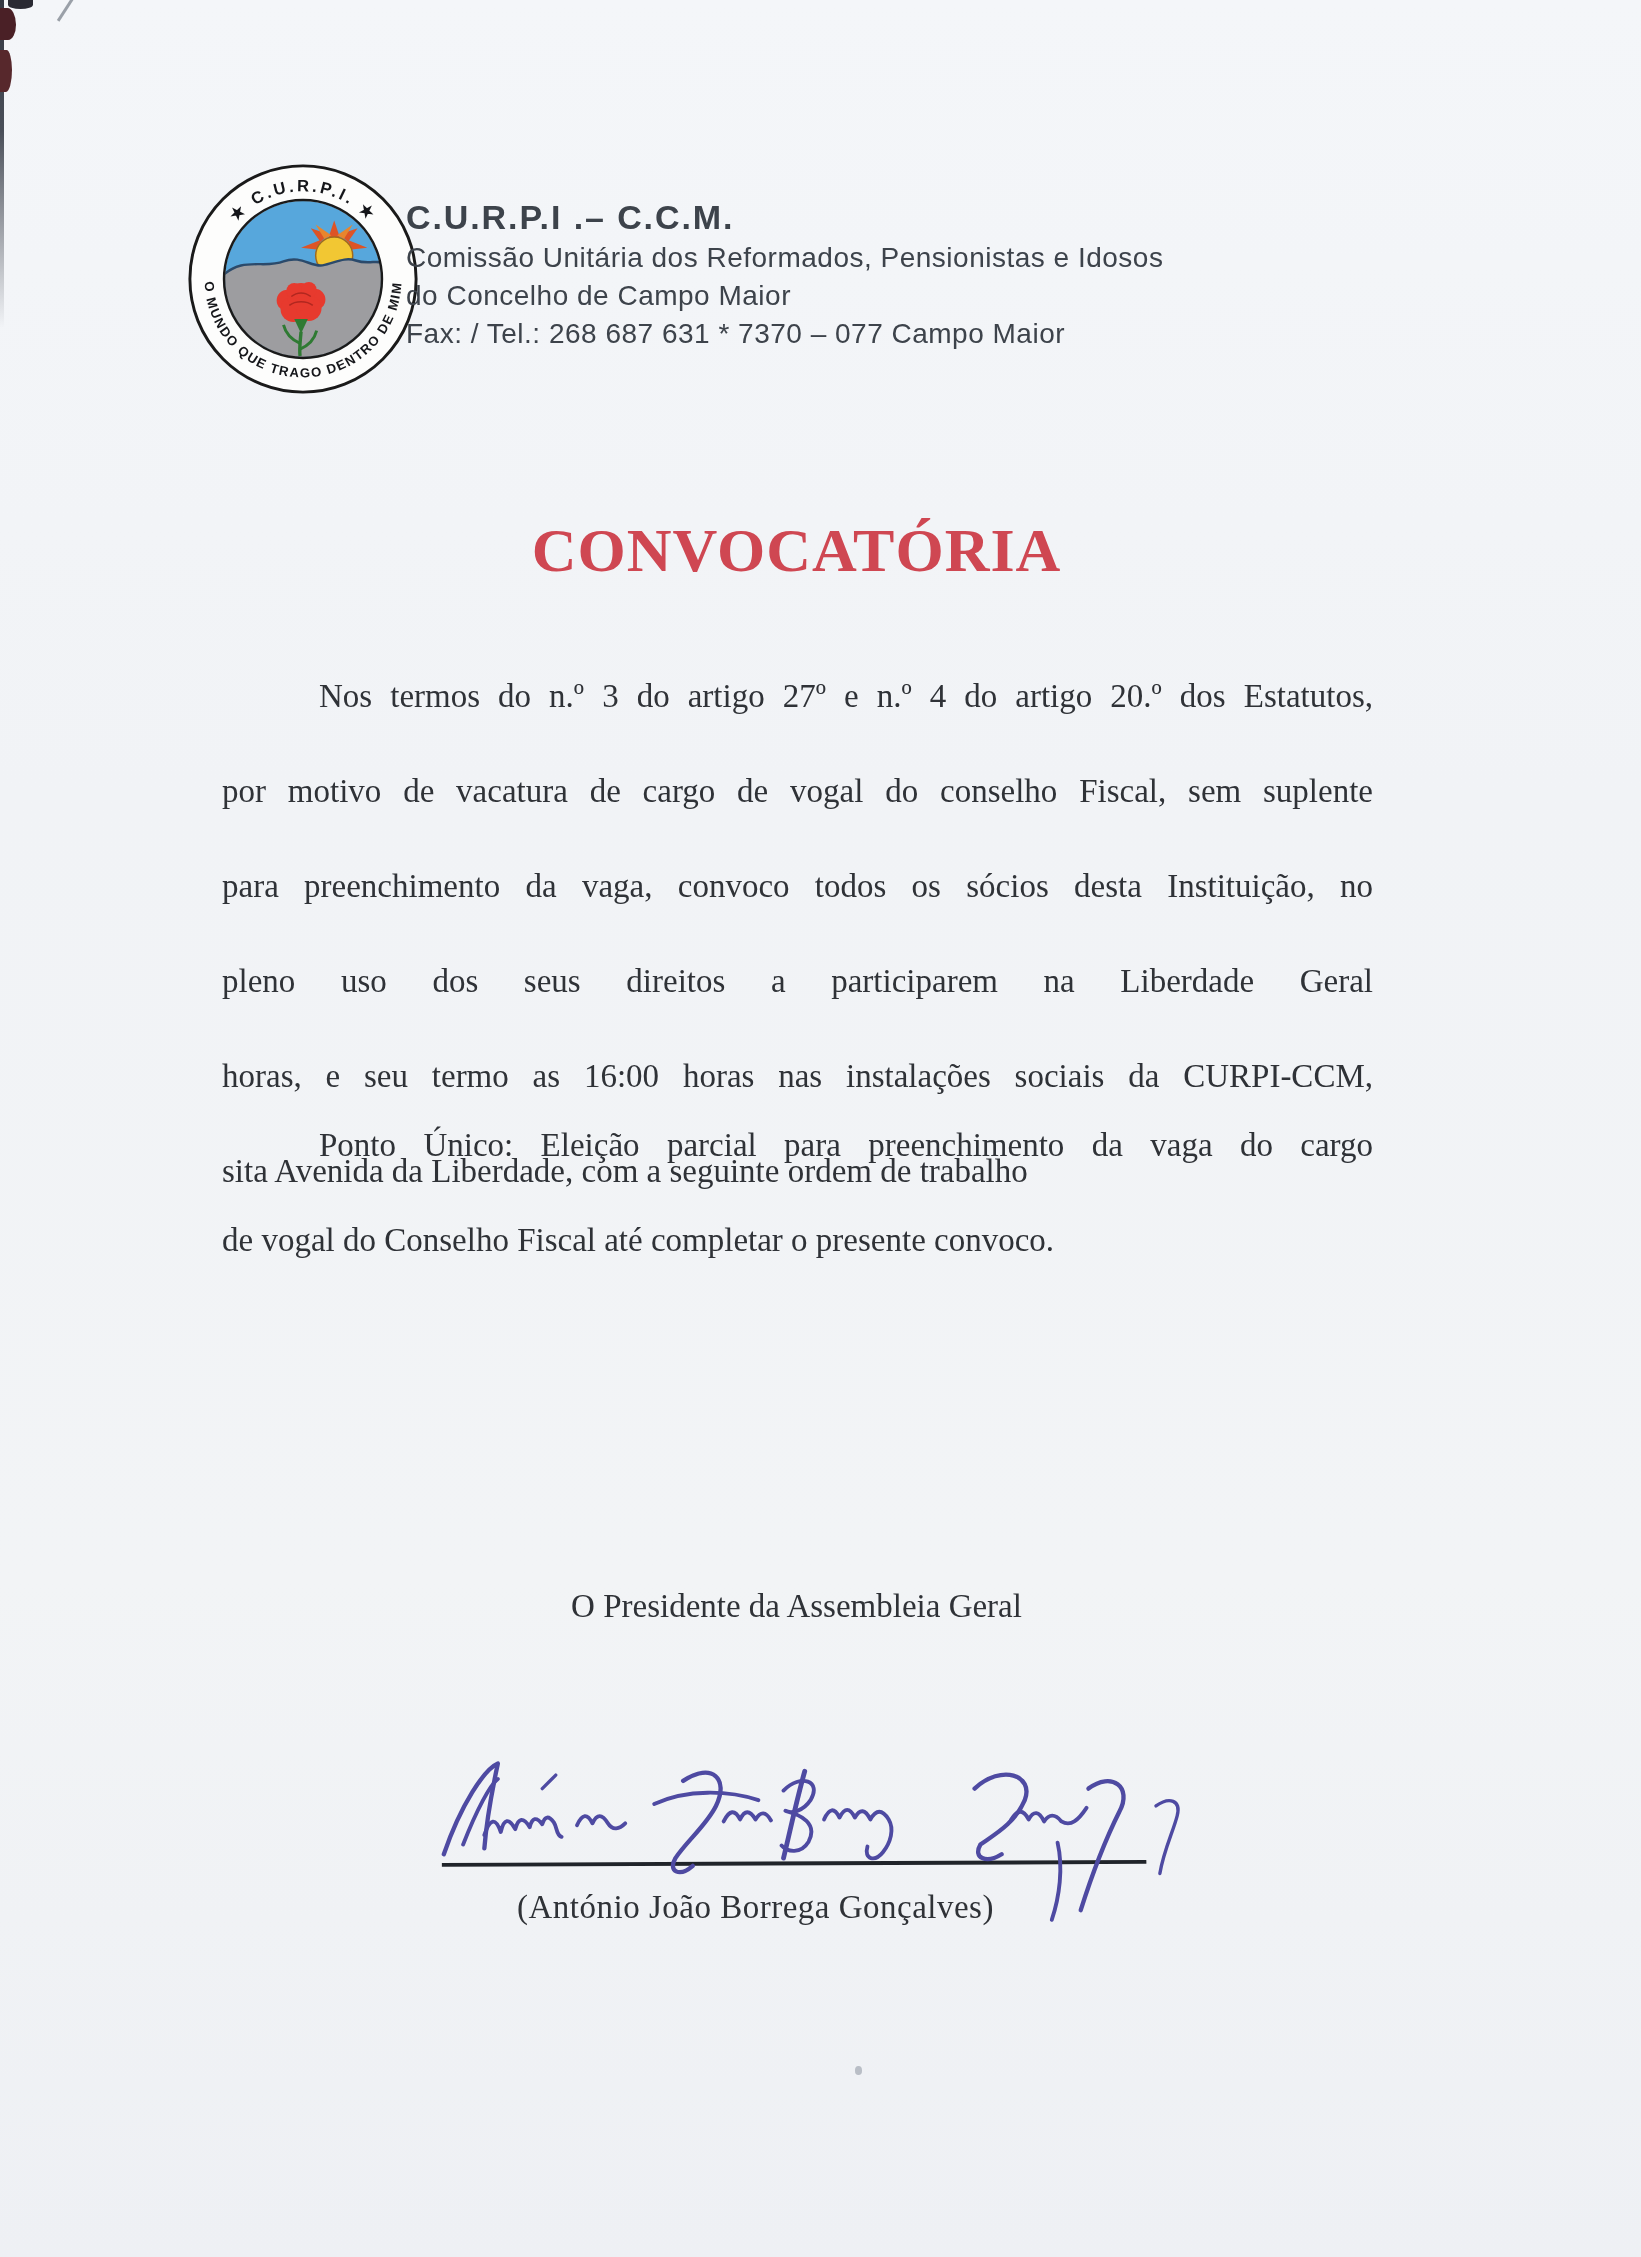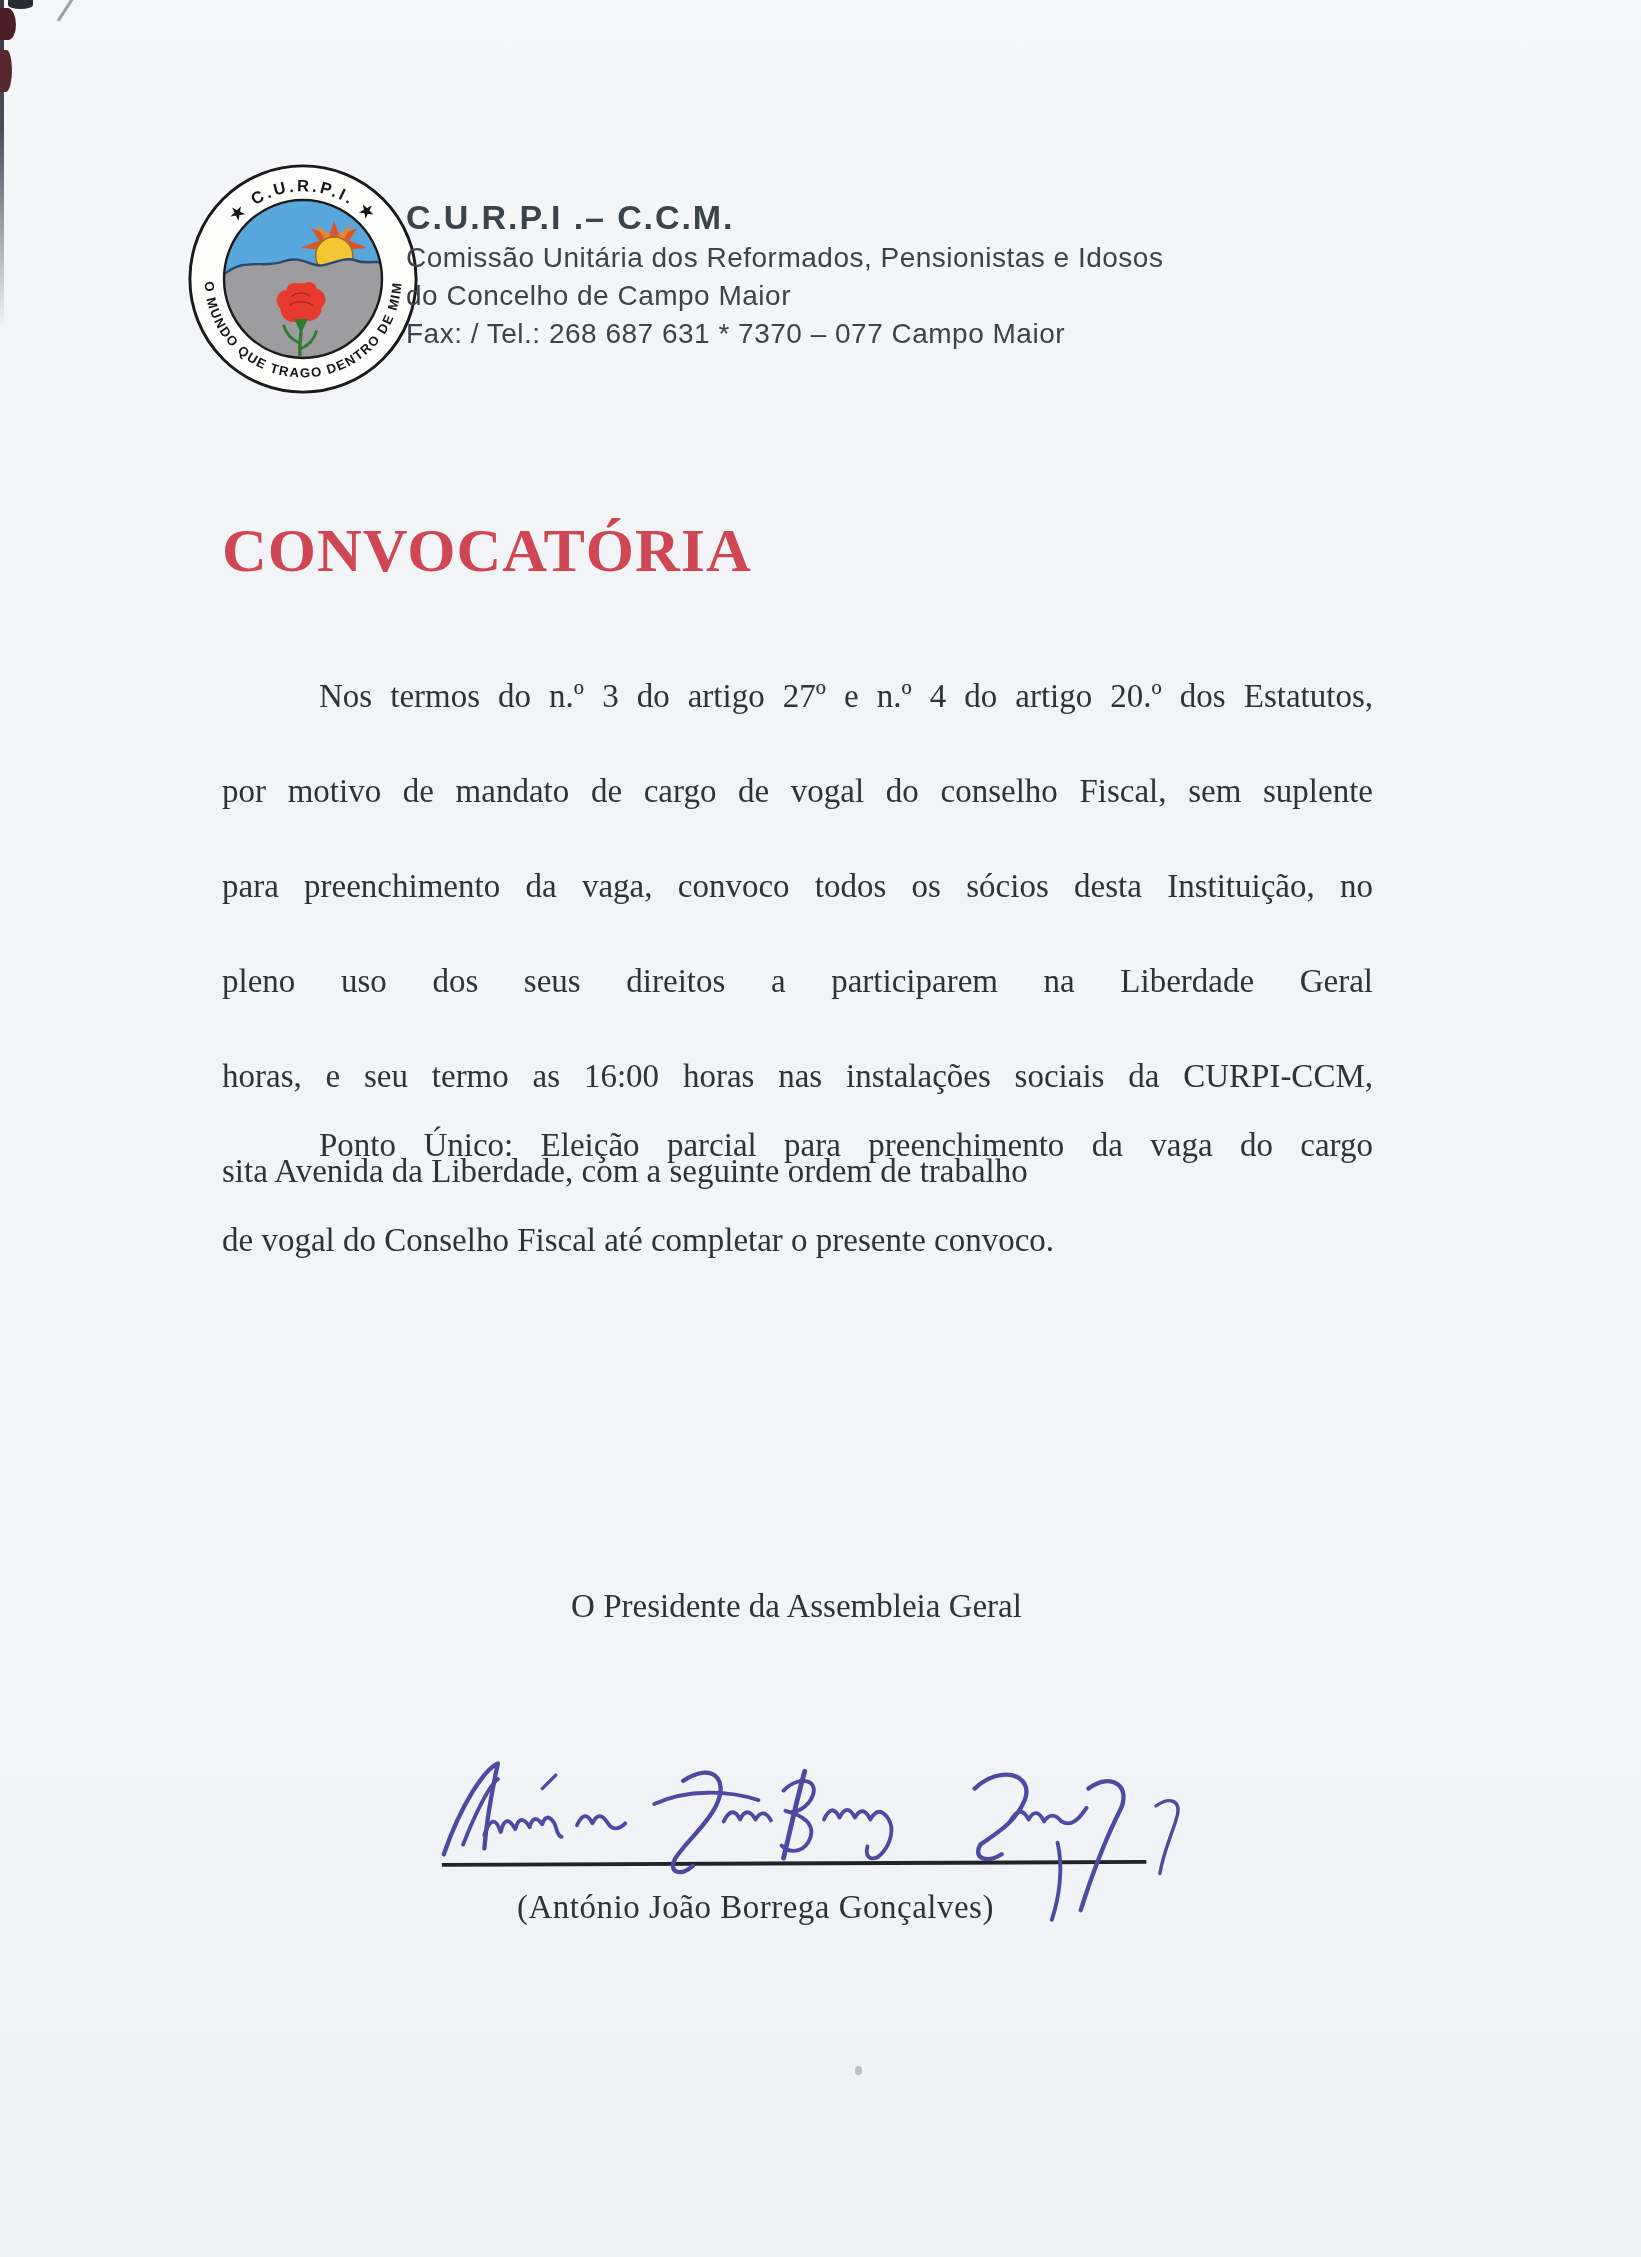--- a/index.html
+++ b/index.html
@@ -32,21 +32,21 @@
     position:absolute;left:406px;top:195px;width:1004px;
     text-align:left;color:var(--header-ink);
     font-family:"Liberation Sans",sans-serif;
   }
   .org-acronym{font-size:34px;font-weight:700;letter-spacing:1.9px;line-height:44px;}
   .org-line{font-size:28px;line-height:38px;letter-spacing:0.5px;font-weight:400;}
 
   
   .doc-title{
     position:absolute;left:222px;top:515px;width:1149px;
-    font-size:62px;font-weight:700;letter-spacing:1px;
+    text-align:center;font-size:62px;font-weight:700;letter-spacing:1px;
     color:var(--title-red);
   }
   .para{position:absolute;left:222px;width:1151px;font-size:33px;line-height:47px;color:var(--ink);}
   .para1{top:625px;}
   .para2{top:1074px;}
   .tline{text-align:justify;text-align-last:justify;margin-top:48px;}
   .tline.first{padding-left:97px;}
   .tline.plain{text-align:left;text-align-last:left;}
   .date-line{position:absolute;left:222px;top:1537px;width:1149px;text-align:center;font-size:33px;color:var(--ink);}
   .pres-line{position:absolute;left:222px;top:1588px;width:1149px;text-align:center;font-size:33px;color:var(--ink);}
@@ -126,21 +126,21 @@
     <div class="org-acronym">C.U.R.P.I .– C.C.M.</div>
     <div class="org-line">Comissão Unitária dos Reformados, Pensionistas e Idosos</div>
     <div class="org-line">do Concelho de Campo Maior</div>
     <div class="org-line">Fax: / Tel.: 268 687 631  *  7370 – 077 Campo Maior</div>
   </div>
 
   <div class="doc-title">CONVOCATÓRIA</div>
 
   <div class="para para1">
     <div class="tline first">Nos termos do n.º 3 do artigo 27º e n.º 4 do artigo 20.º dos Estatutos,</div>
-    <div class="tline">por motivo de mandato de cargo de vogal do conselho Fiscal, sem suplente</div>
+    <div class="tline">por motivo de vacatura de cargo de vogal do conselho Fiscal, sem suplente</div>
     <div class="tline">para preenchimento da vaga, convoco todos os sócios desta Instituição, no</div>
     <div class="tline">pleno uso dos seus direitos a participarem na Liberdade Geral</div>
     <div class="tline">horas, e seu termo as 16:00 horas nas instalações sociais da CURPI-CCM,</div>
     <div class="tline plain">sita Avenida da Liberdade, com a seguinte ordem de trabalho</div>
   </div>
 
   <div class="para para2">
     <div class="tline first">Ponto Único: Eleição parcial para preenchimento da vaga do cargo</div>
     <div class="tline plain">de vogal do Conselho Fiscal até completar o presente convoco.</div>
   </div>

